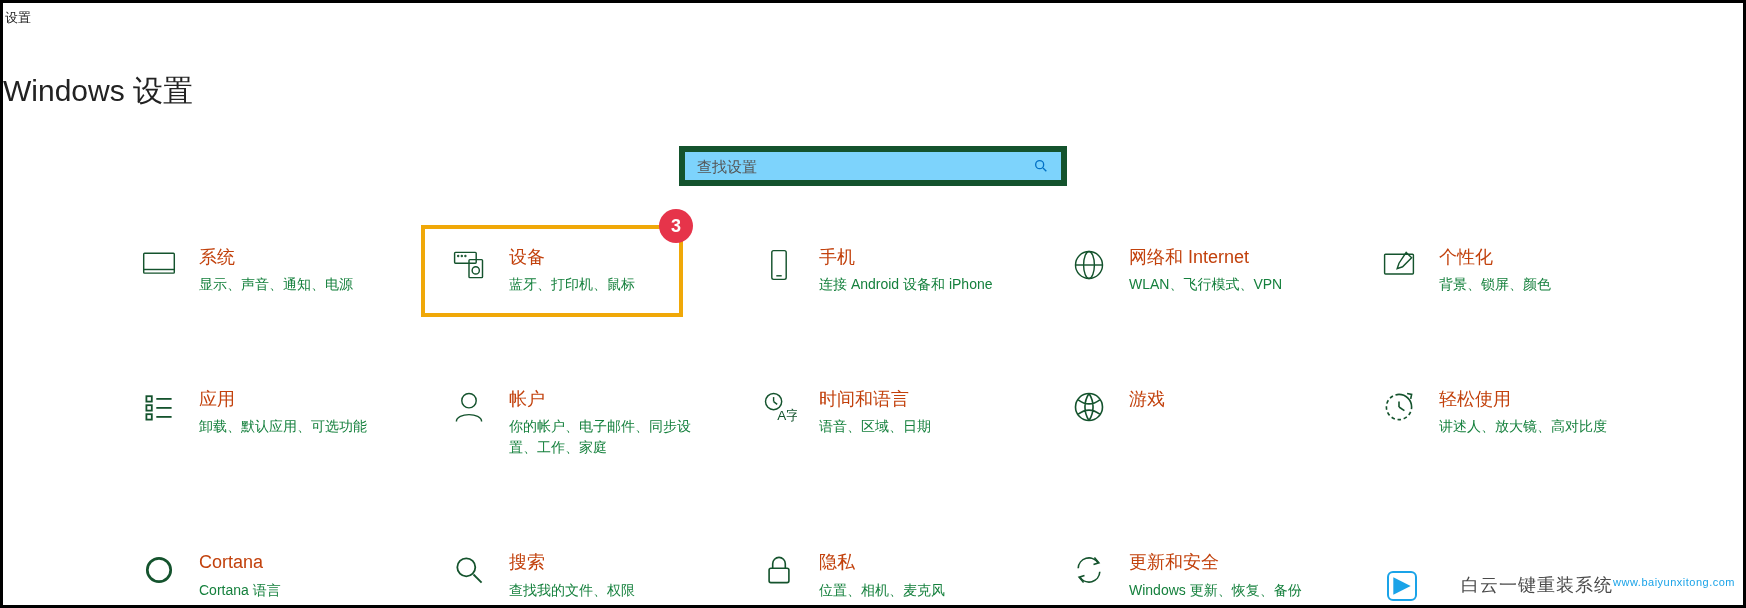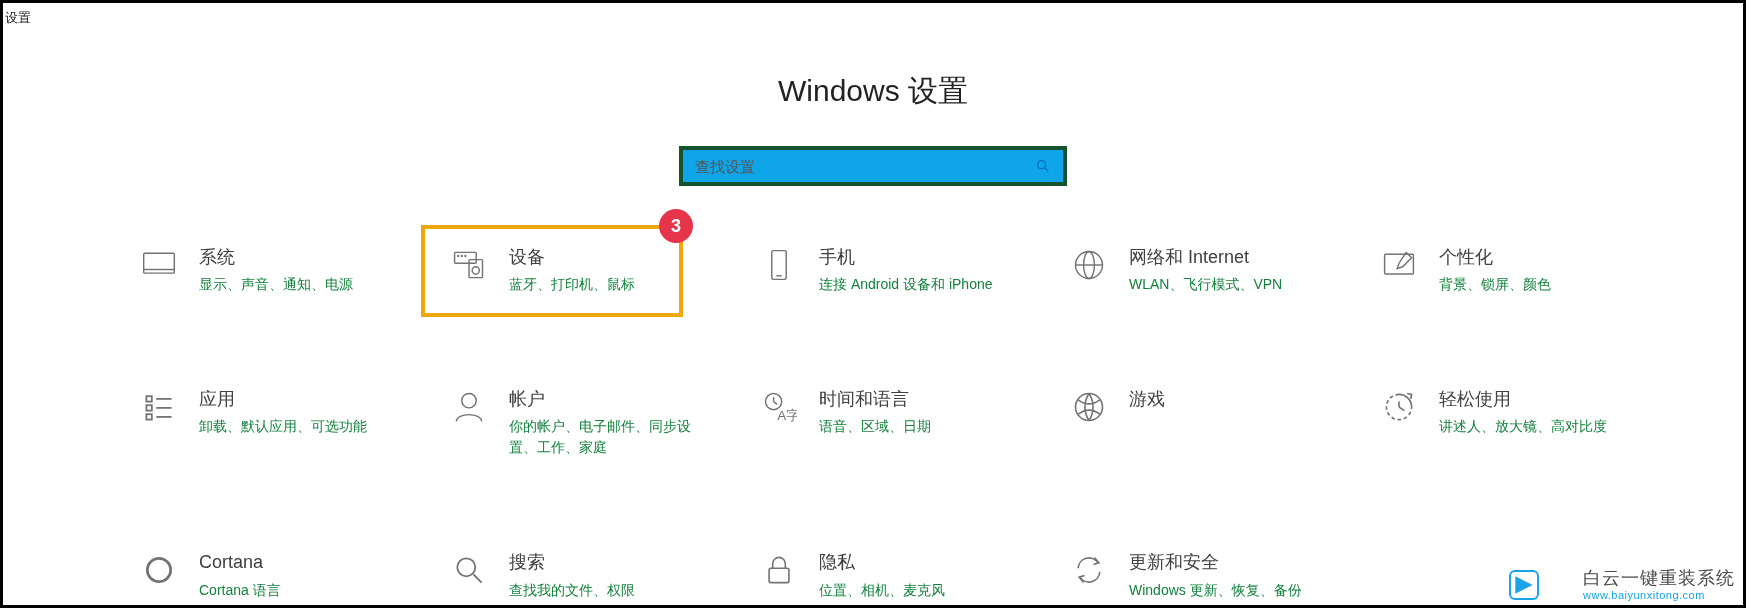--- a/index.html
+++ b/index.html
@@ -1,38 +1,38 @@
 <!DOCTYPE html>
 <html><head>
 <meta charset="utf-8">
 <style>
   * { box-sizing: border-box; margin: 0; padding: 0; }
   html, body { width: 1746px; height: 608px; font-family: "Microsoft YaHei", "Segoe UI", sans-serif; background: #fff; }
   .window { width: 1746px; height: 608px; border: 3px solid #000; position: relative; overflow: hidden; background: #fff; }
   .titlebar { padding: 6px 2px; font-size: 13px; color: #222; }
-  .page-title { text-align: center; font-size: 30px; font-weight: 400; color: #222; margin-top: 38px; }
+  .page-title { text-align: left; font-size: 30px; font-weight: 400; color: #222; margin-top: 38px; }
   .search-wrap { display: flex; justify-content: center; margin-top: 34px; }
-  .search-box { width: 388px; height: 40px; border: 4px solid #14532d; display: flex; align-items: center; padding: 0 12px; background: #0ea5e9; }
+  .search-box { width: 388px; height: 40px; border: 6px solid #14532d; display: flex; align-items: center; padding: 0 12px; background: #7dd3fc; }
   .search-box input { flex: 1; border: none; outline: none; font-size: 15px; color: #222; background: transparent; }
   .search-box input::placeholder { color: #555; }
   .search-icon { width: 16px; height: 16px; color: #0170c5; }
 
   .grid { position: absolute; left: 128px; top: 234px; right: 60px; display: grid; grid-template-columns: repeat(5, 300px); column-gap: 10px; row-gap: 76px; }
   .tile { display: flex; align-items: flex-start; gap: 22px; cursor: pointer; padding: 8px 10px; position: relative; }
-  .tile .icon { width: 36px; height: 36px; flex: 0 0 36px; color: #737373; display: flex; align-items: center; justify-content: center; margin-top: 2px; }
+  .tile .icon { width: 36px; height: 36px; flex: 0 0 36px; color: #14532d; display: flex; align-items: center; justify-content: center; margin-top: 2px; }
   .tile .icon svg { width: 36px; height: 36px; }
-  .tile-text .title { font-size: 18px; color: #404040; line-height: 1.4; }
+  .tile-text .title { font-size: 18px; color: #c2410c; line-height: 1.4; }
   .tile-text .sub { font-size: 14px; color: #15803d; margin-top: 4px; line-height: 1.5; max-width: 190px; }
 
   .highlight-box { position: absolute; left: 418px; top: 222px; width: 262px; height: 92px; border: 4px solid #f0a808; pointer-events: none; }
   .badge { position: absolute; width: 34px; height: 34px; border-radius: 50%; background: #e6344a; color: #fff; display: flex; align-items: center; justify-content: center; font-size: 18px; font-weight: 600; top: -20px; right: -14px; }
 
   .watermark { position: absolute; right: 8px; bottom: 4px; display: flex; align-items: center; gap: 8px; }
   .wm-logo { width: 30px; height: 30px; border: 2px solid #1aa3e8; border-radius: 6px; display: flex; align-items: center; justify-content: center; color: #1aa3e8; }
-  .wm-text { display: flex; flex-direction: column; line-height: 1.1; margin-left: 36px; }
+  .wm-text { display: flex; flex-direction: row; line-height: 1.1; margin-left: 36px; }
   .wm-title { font-size: 18px; color: #4a4a4a; font-weight: 500; letter-spacing: 1px; }
   .wm-url { font-size: 11px; color: #1aa3e8; letter-spacing: 0.5px; }
 </style>
 </head>
 <body>
 
 <div class="window">
 
   <div class="titlebar">设置</div>
 

